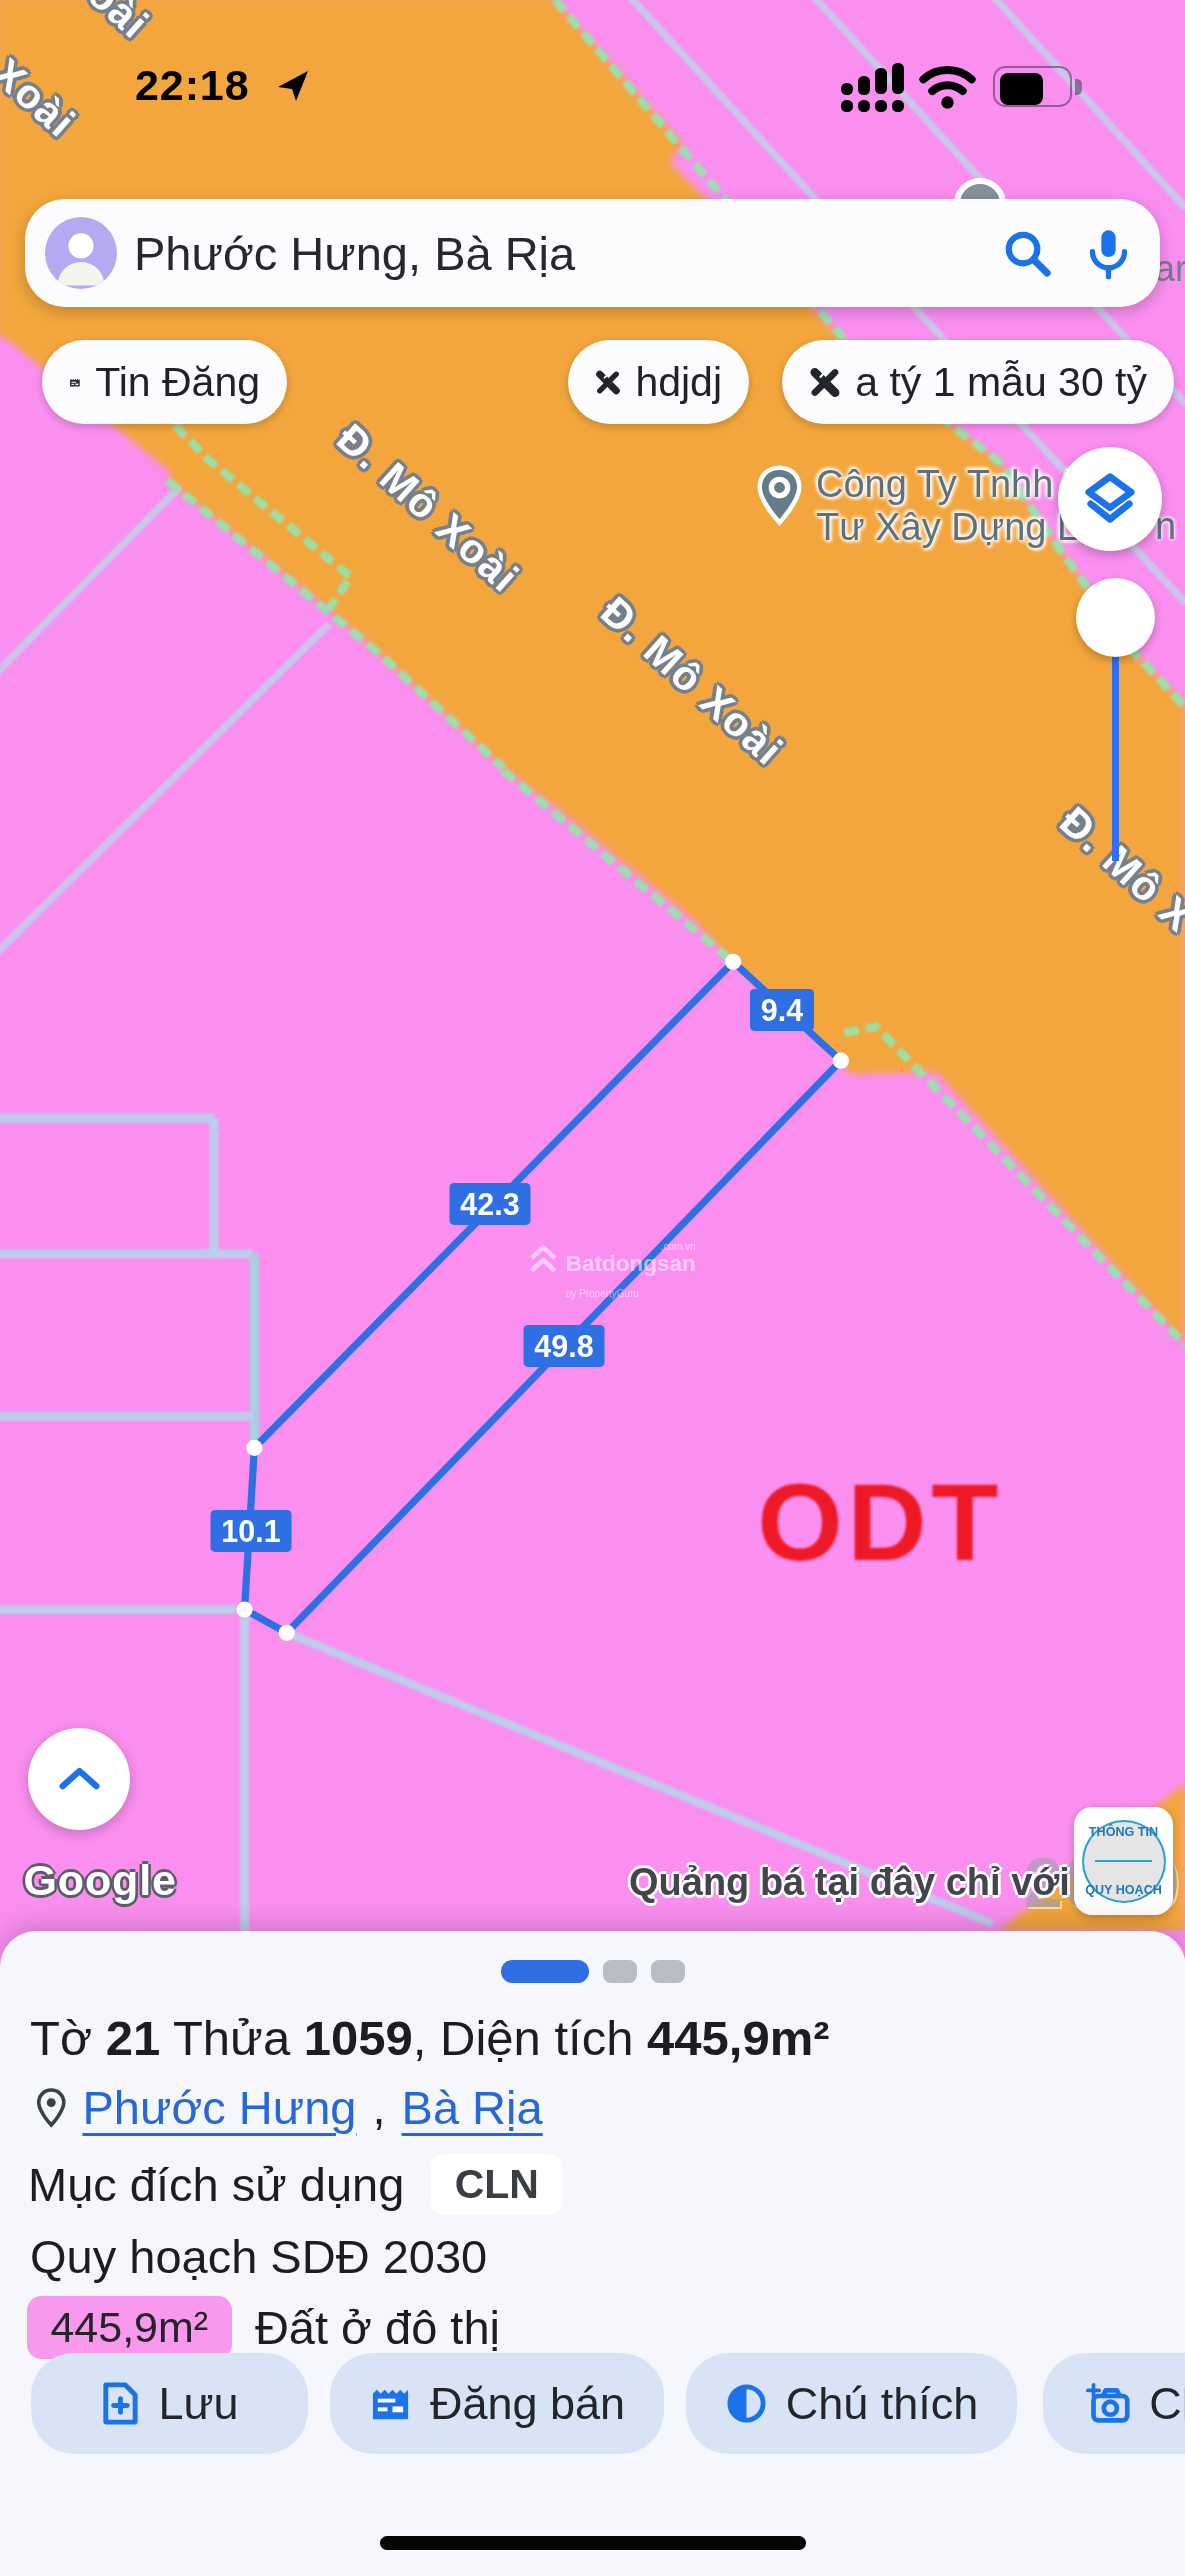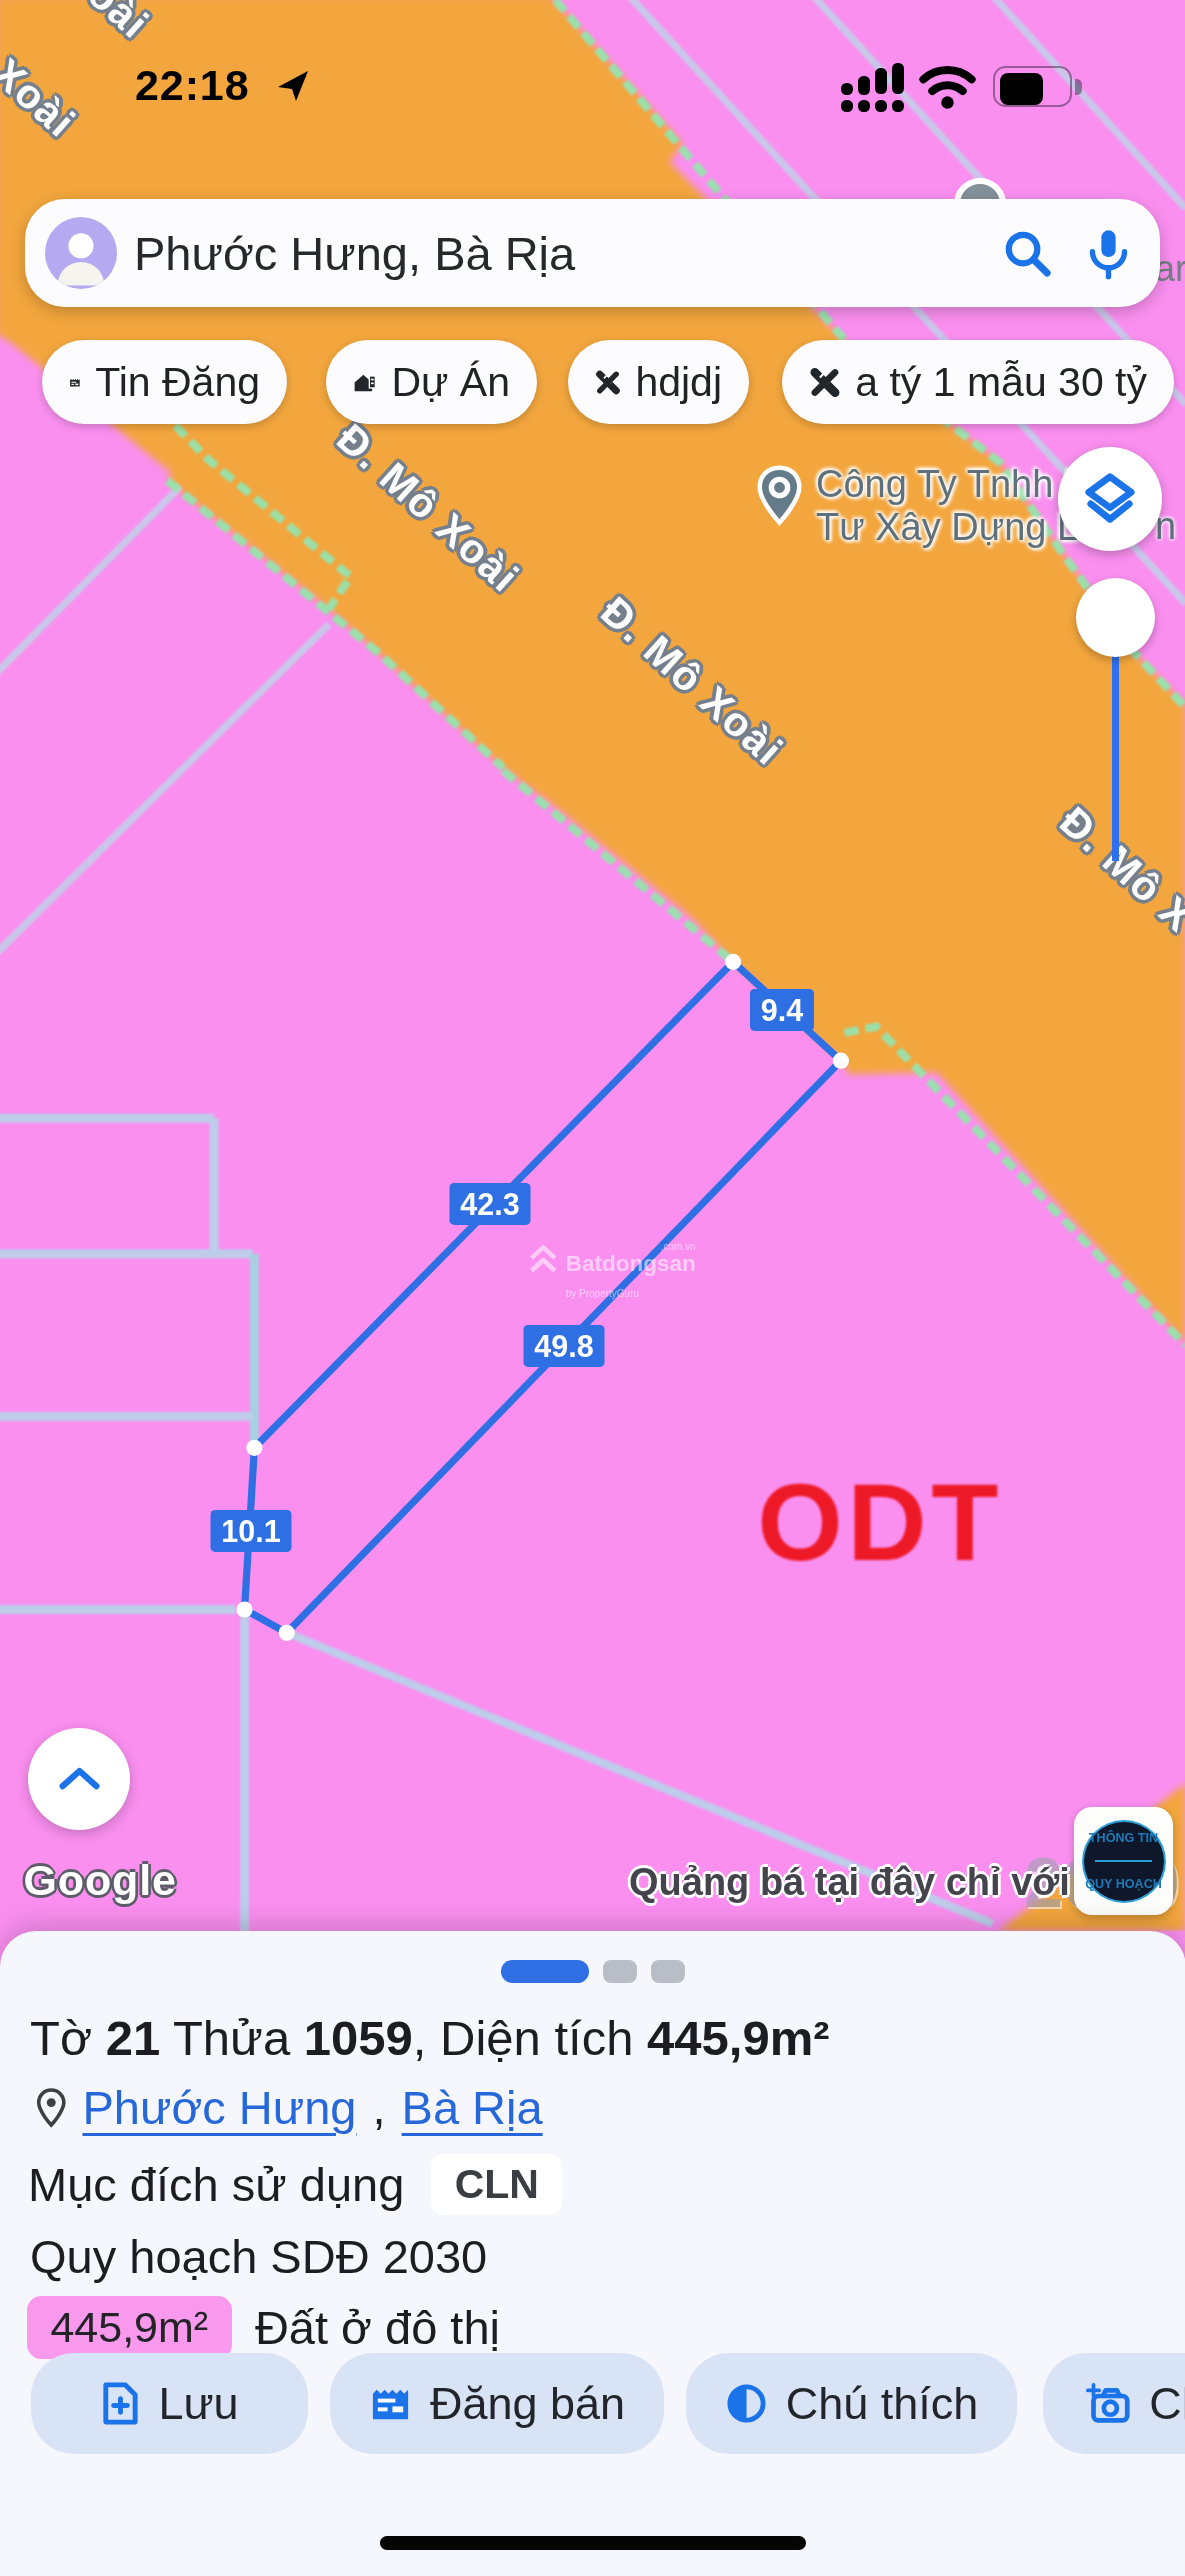--- a/index.html
+++ b/index.html
@@ -100,21 +100,21 @@
   
   .google-logo { position:absolute; left:23.4px; top:1856px; z-index:4; font-size:43px; font-weight:700; color:#fff; letter-spacing:0.9px;
     text-shadow:-2.7px 0 0 #5d5d68, 2.7px 0 0 #5d5d68, 0 -2.7px 0 #5d5d68, 0 2.7px 0 #5d5d68, 1.8px 1.8px 0 #5d5d68, -1.8px 1.8px 0 #5d5d68; }
   .ad-text { position:absolute; left:629px; top:1861px; z-index:4; font-size:38px; font-weight:700; color:#44444d; white-space:nowrap;
     text-shadow:-2.7px 0 0 #fff, 2.7px 0 0 #fff, 0 -2.7px 0 #fff, 0 2.7px 0 #fff, 1.8px 1.8px 0 #fff, -1.8px -1.8px 0 #fff; }
   .faint-year { position:absolute; left:1024px; top:1843px; z-index:3; font-size:70px; font-weight:700; color:#9aa0ad; opacity:.6;
     text-shadow:1.8px 1.8px 0 #fff; }
   .planning-badge { position:absolute; left:1074px; top:1807px; z-index:4; width:99px; height:108px; background:#fdfdfb;
     border-radius:18px; box-shadow:0 2.7px 9px rgba(0,0,0,.22); display:flex; align-items:center; justify-content:center; }
   .pb-circle { width:84px; height:83px; border:2.7px solid #2a9fd8; border-radius:50%;
-    display:flex; flex-direction:column; align-items:center; justify-content:center; gap:15px; background:#0f172a; }
+    display:flex; flex-direction:column; align-items:center; justify-content:center; gap:21px; background:#e5e5e5; }
   .pb-line1, .pb-line2 { font-size:12.6px; font-weight:700; color:#1d7ab8; white-space:nowrap; }
   .pb-divider { width:57px; height:1.8px; background:#2a9fd8; }
 
   
   .sheet { position:absolute; left:0; top:1931px; width:1186px; height:645px; z-index:6;
     background:#f6f7fc; border-radius:36px 36px 0 0; box-shadow:0 -5.4px 27px rgba(0,0,0,.18); }
   .dots { position:absolute; left:0; top:1960px; width:1186px; z-index:7; display:flex; justify-content:center; align-items:center; gap:14.4px; }
   .dot-active { width:88px; height:23.4px; border-radius:11.7px; background:#2e6fe3; }
   .dot { width:34px; height:23.4px; border-radius:8px; background:#b9bdc6; }
 
@@ -283,29 +283,20 @@
 
   <div class="chip chip-1">
     <svg width="41" height="41" viewBox="0 0 44 44">
       <path d="M4 14 L8 9 L12 14 L16 9 L20 14 L24 9 L28 14 L32 9 L36 14 L40 9 L40 37 L4 37 Z" fill="#22252a"></path>
       <rect x="9" y="19" width="18" height="4" fill="#fff"></rect>
       <rect x="9" y="27" width="10" height="4" fill="#fff"></rect>
       <rect x="24" y="26" width="11" height="6" fill="#fff"></rect>
     </svg>
     <span>Tin Đăng</span>
   </div>
-  <div class="chip chip-2">
-    <svg width="41" height="41" viewBox="0 0 44 44">
-      <path d="M3 22 L19 8 L35 22 L35 38 L3 38 Z" fill="#22252a"></path>
-      <rect x="30" y="10" width="11" height="22" fill="#22252a" stroke="#fff" stroke-width="2.5"></rect>
-      <rect x="33" y="15" width="5" height="3" fill="#fff"></rect>
-      <rect x="33" y="22" width="5" height="3" fill="#fff"></rect>
-    </svg>
-    <span>Dự Án</span>
-  </div>
   <div class="chip chip-3">
     <svg width="41" height="41" viewBox="0 0 44 44">
       <line x1="8" y1="8" x2="36" y2="36" stroke="#22252a" stroke-width="12" stroke-linecap="round"></line>
       <line x1="15" y1="15" x2="20" y2="10" stroke="#fff" stroke-width="3"></line>
       <line x1="24" y1="24" x2="29" y2="19" stroke="#fff" stroke-width="3"></line>
       <line x1="8" y1="36" x2="36" y2="8" stroke="#22252a" stroke-width="9" stroke-linecap="round"></line>
     </svg>
     <span>hdjdj</span>
   </div>
   <div class="chip chip-4">

